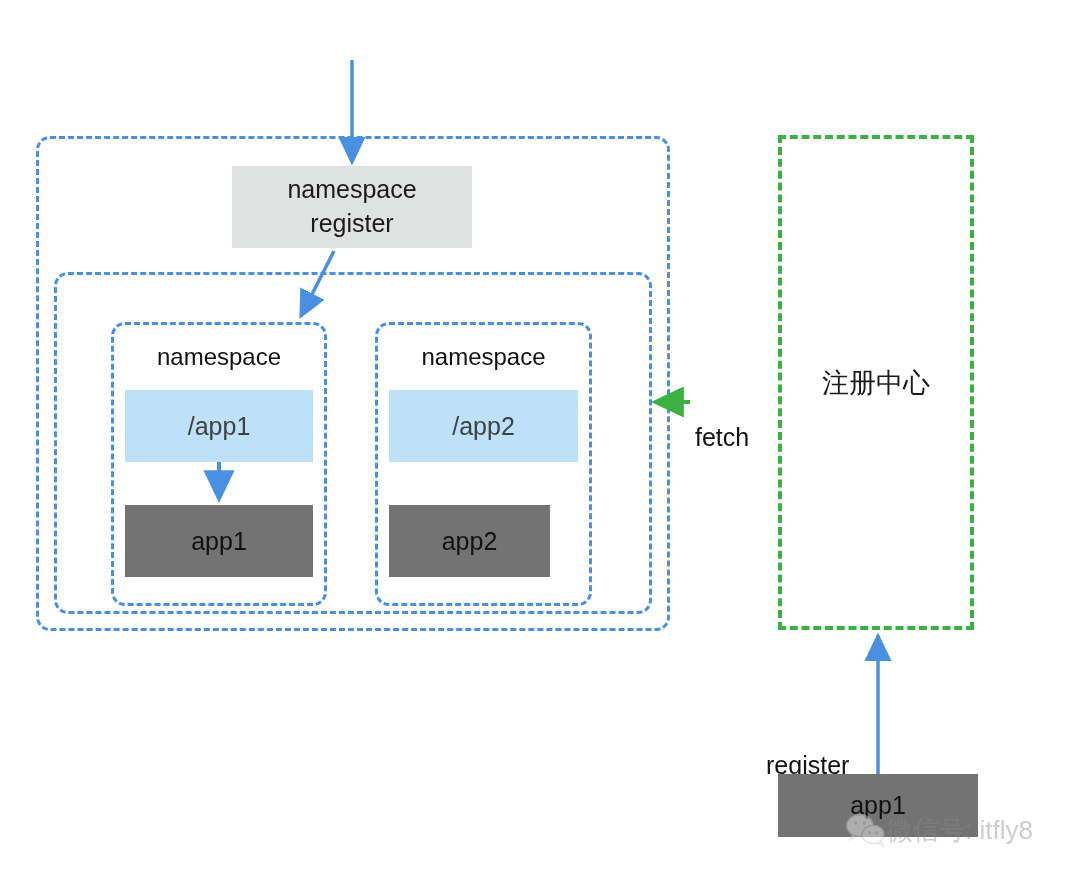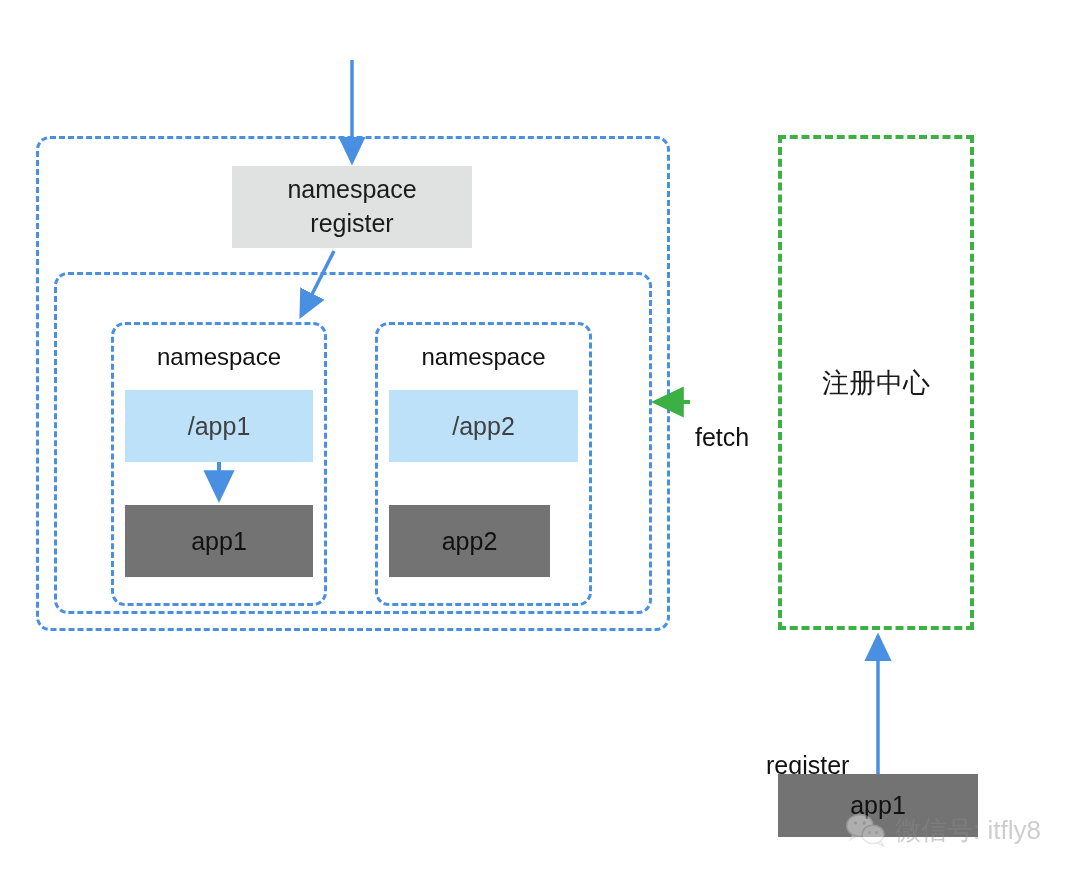--- a/index.html
+++ b/index.html
@@ -77,21 +77,21 @@
     top: 18px;
   }
   .cn-label {
     color: #1a1a1a;
     font-size: 27px;
   }
   .watermark {
     position: absolute;
     display: flex;
     align-items: center;
-    gap: 8px;
+    gap: 0;
     opacity: 0.42;
     color: #8a8a8a;
     font-size: 26px;
     white-space: nowrap;
     pointer-events: none;
   }
   .wm-logo {
     width: 42px;
     height: 36px;
   }

